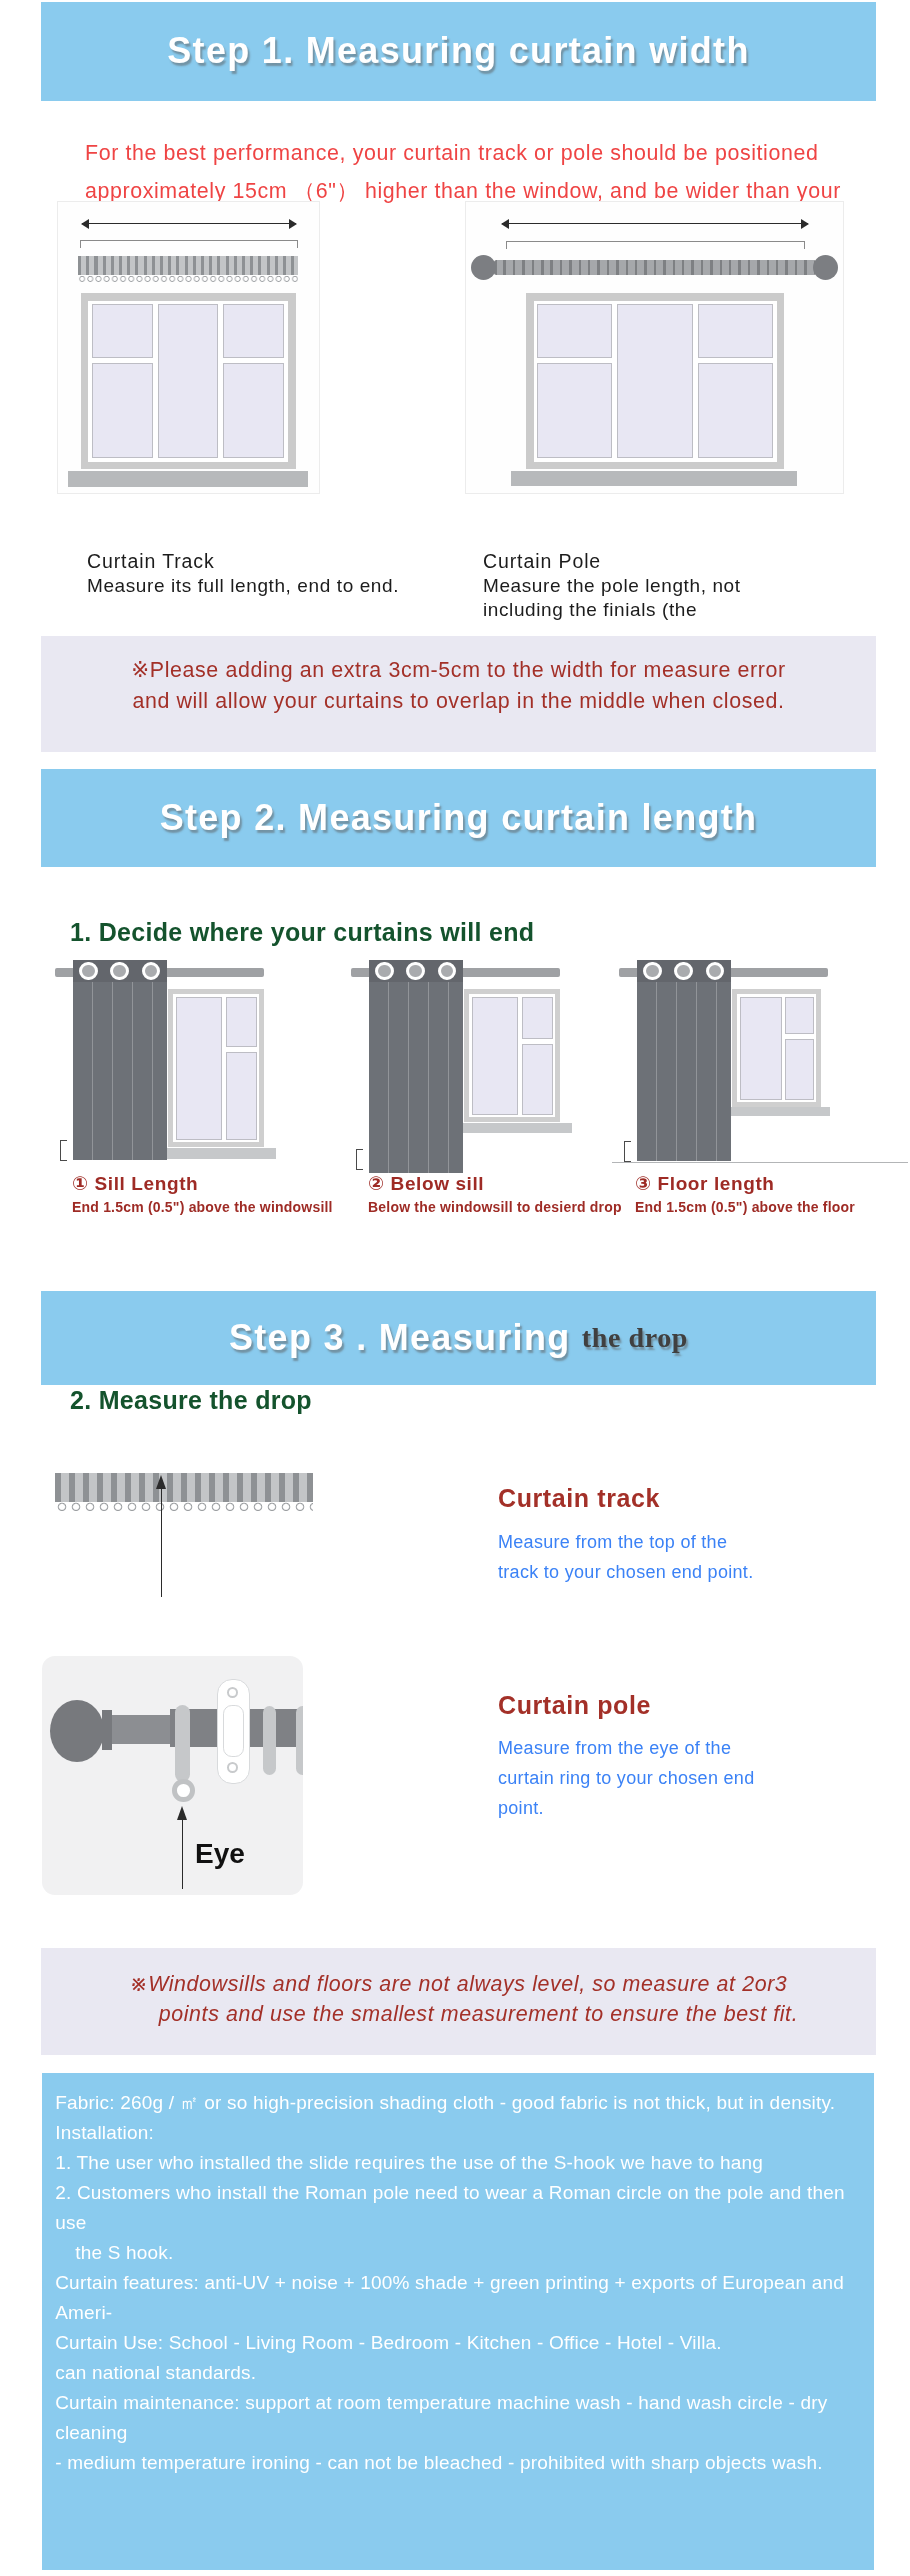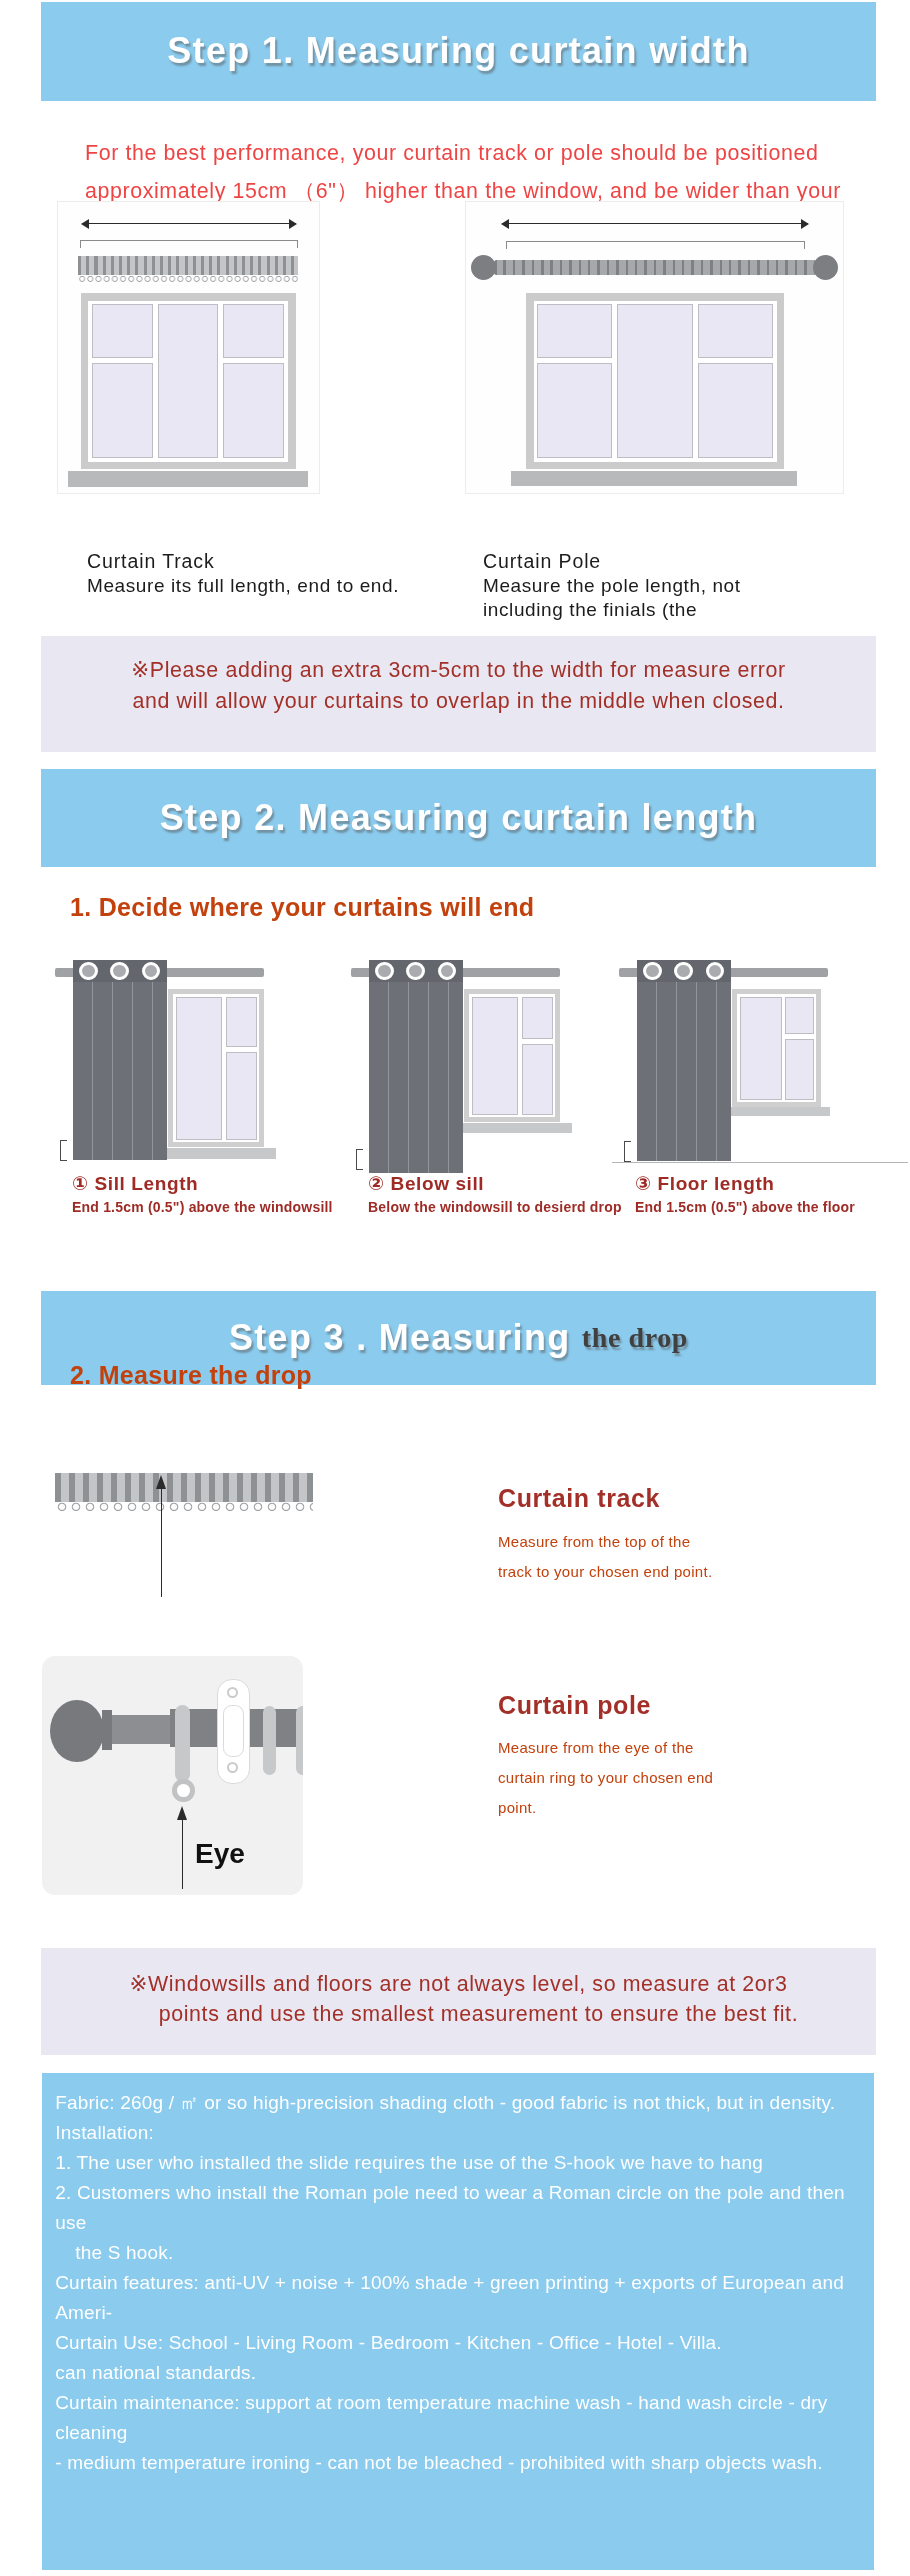--- a/index.html
+++ b/index.html
@@ -10,30 +10,30 @@
   .band{position:absolute;left:41px;width:835px;background:#8acbee;display:flex;
         align-items:center;justify-content:center;}
   .band-title{color:#fff;font-weight:700;font-size:36px;letter-spacing:1.3px;
         text-shadow:1.9px 2.5px 1.9px rgba(90,90,90,.5);}
   .band-title-sub{color:#404040;font-weight:700;font-size:28px;letter-spacing:0.6px;
         margin-left:11.3px;text-shadow:1.9px 2.5px 1.9px rgba(90,90,90,.5);font-family:Liberation Serif, serif;}
 
   
   .intro{position:absolute;left:85px;top:134px;font-size:21.4px;line-height:38px;
         letter-spacing:0.6px;color:#ef4444;}
-  .black-sub{position:absolute;font-size:25px;font-weight:700;color:#c2410c;letter-spacing:0.3px;}
+  .black-sub{position:absolute;font-size:25px;font-weight:700;color:#14532d;letter-spacing:0.3px;margin-top:25px;}
   .cap-title{position:absolute;font-size:19.5px;color:#1c1c1c;letter-spacing:0.9px;}
   .cap-line{position:absolute;font-size:19px;color:#1c1c1c;letter-spacing:0.6px;}
 
   .note{position:absolute;left:41px;width:835px;background:#e9e8f2;text-align:center;
         color:#a33028;font-size:21.4px;letter-spacing:0.6px;}
   .note p{margin:0;line-height:31px;}
 
   .red-h{position:absolute;font-size:25px;font-weight:700;color:#a33028;letter-spacing:0.6px;}
-  .red-p{position:absolute;font-size:15px;color:#c2410c;line-height:30px;letter-spacing:0.3px;}
+  .red-p{position:absolute;font-size:18px;color:#3b82f6;line-height:30px;letter-spacing:0.3px;}
 
   
   .illus-box{position:absolute;background:#fefefe;border:0.6px solid #ececec;}
   .dbl-arrow{position:absolute;height:1.3px;background:#2b2b2b;}
   .dbl-arrow::before{content:'';position:absolute;left:-0.6px;top:-4.4px;width:0;height:0;
         border:5px solid transparent;border-right:8.8px solid #2b2b2b;border-left:0;}
   .dbl-arrow::after{content:'';position:absolute;right:-0.6px;top:-4.4px;width:0;height:0;
         border:5px solid transparent;border-left:8.8px solid #2b2b2b;border-right:0;}
   .bracket{position:absolute;border:1.3px solid #8a8a8a;border-bottom:none;}
   .trackbar{position:absolute;background:#c3c5c7;
@@ -292,21 +292,21 @@
     <div class="eye-label" style="left:153px;top:182px;">Eye</div>
   </div>
 
   <div class="red-h" style="left:498px;top:1691px;">Curtain pole</div>
   <div class="red-p" style="left:498px;top:1733px;">
     <div>Measure from the eye of the</div>
     <div>curtain ring to your chosen end</div>
     <div>point.</div>
   </div>
 
-  <div class="note" style="top:1948px;height:107px;padding-top:21.4px;box-sizing:border-box;">
+  <div class="note" style="top:1948px;height:107px;padding-top:21.4px;box-sizing:border-box;font-style:italic;">
     <p style="line-height:30px;">※Windowsills and floors are not always level, so measure at 2or3</p>
     <p style="line-height:30px;padding-left:40px;">points and use the smallest measurement to ensure the best fit.</p>
   </div>
 
   <div class="footer">
     <p>Fabric: 260g / ㎡ or so high-precision shading cloth - good fabric is not thick, but in density.</p>
     <p>Installation:</p>
     <p>1. The user who installed the slide requires the use of the S-hook we have to hang</p>
     <p>2. Customers who install the Roman pole need to wear a Roman circle on the pole and then use</p>
     <p class="indent">the S hook.</p>

